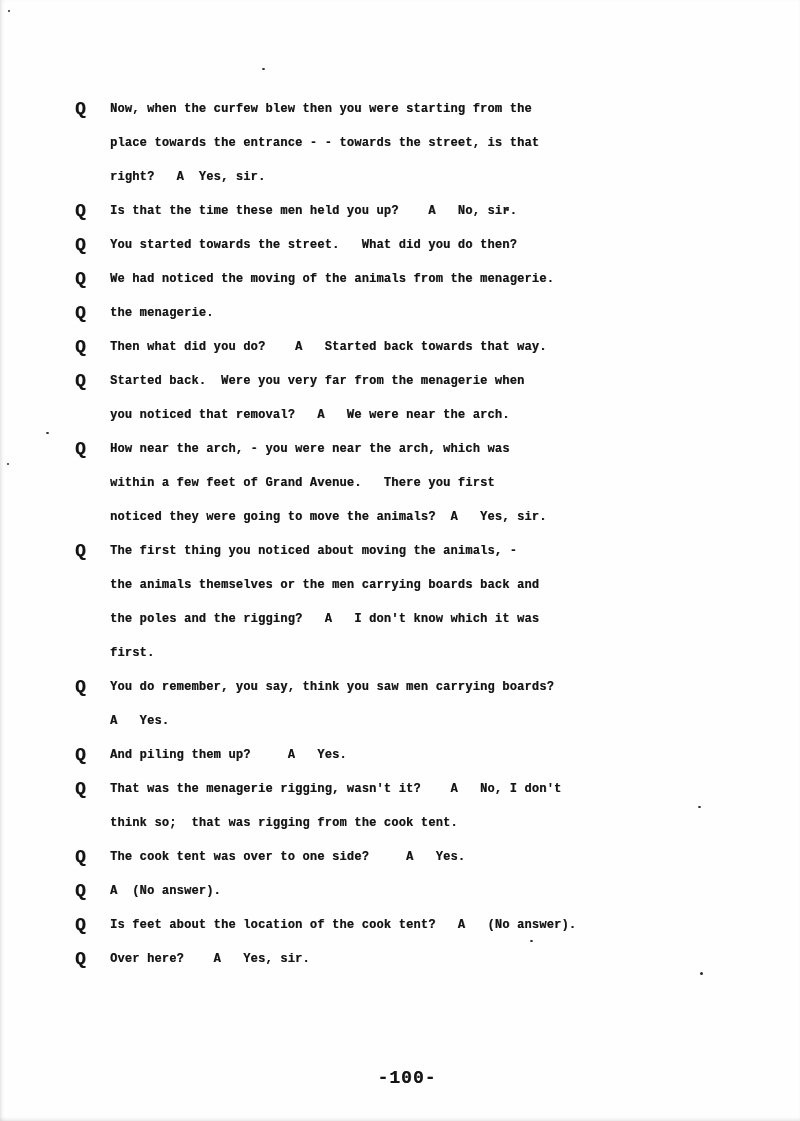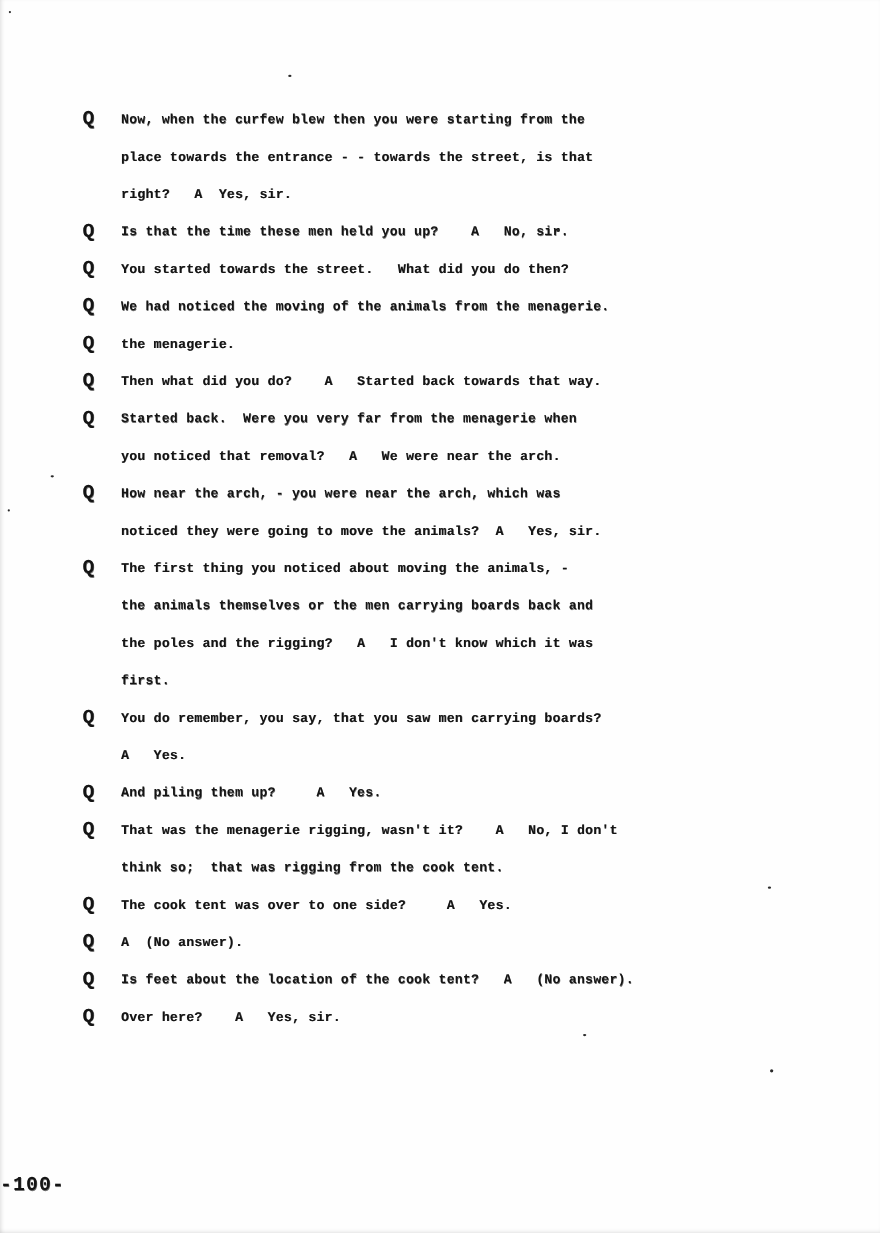--- a/index.html
+++ b/index.html
@@ -46,26 +46,27 @@
     font-weight: bold;
     line-height: 34px;
     letter-spacing: 0.2px;
     text-shadow: 0.4px 0.4px 0.6px rgba(0,0,0,0.55);
   }
   .page-number {
     position: absolute;
     top: 1066px;
     left: 0;
     width: 746px;
-    text-align: left;
+    text-align: center;
     font-size: 18px;
     font-weight: bold;
     line-height: 24px;
     letter-spacing: 1px;
     text-shadow: 0.4px 0.4px 0.6px rgba(0,0,0,0.55);
+    padding-left: 34px;
   }
   .speck {
     position: absolute;
     background: #2a2a2a;
     border-radius: 50%;
   }
 </style>
 </head>
 <body>
 
@@ -114,36 +115,37 @@
         <span class="marker">Q</span>
         <div class="lines">
           <div class="line">Started back.  Were you very far from the menagerie when</div>
           <div class="line">you noticed that removal?   A   We were near the arch.</div>
         </div>
       </div>
       <div class="entry">
         <span class="marker">Q</span>
         <div class="lines">
           <div class="line">How near the arch, - you were near the arch, which was</div>
+          <div class="line">within a few feet of Grand Avenue.   There you first</div>
           <div class="line">noticed they were going to move the animals?  A   Yes, sir.</div>
         </div>
       </div>
       <div class="entry">
         <span class="marker">Q</span>
         <div class="lines">
           <div class="line">The first thing you noticed about moving the animals, -</div>
           <div class="line">the animals themselves or the men carrying boards back and</div>
           <div class="line">the poles and the rigging?   A   I don't know which it was</div>
           <div class="line">first.</div>
         </div>
       </div>
       <div class="entry">
         <span class="marker">Q</span>
         <div class="lines">
-          <div class="line">You do remember, you say, that you saw men carrying boards?</div>
+          <div class="line">You do remember, you say, think you saw men carrying boards?</div>
           <div class="line">A   Yes.</div>
         </div>
       </div>
       <div class="entry">
         <span class="marker">Q</span>
         <div class="lines">
           <div class="line">And piling them up?     A   Yes.</div>
         </div>
       </div>
       <div class="entry">

